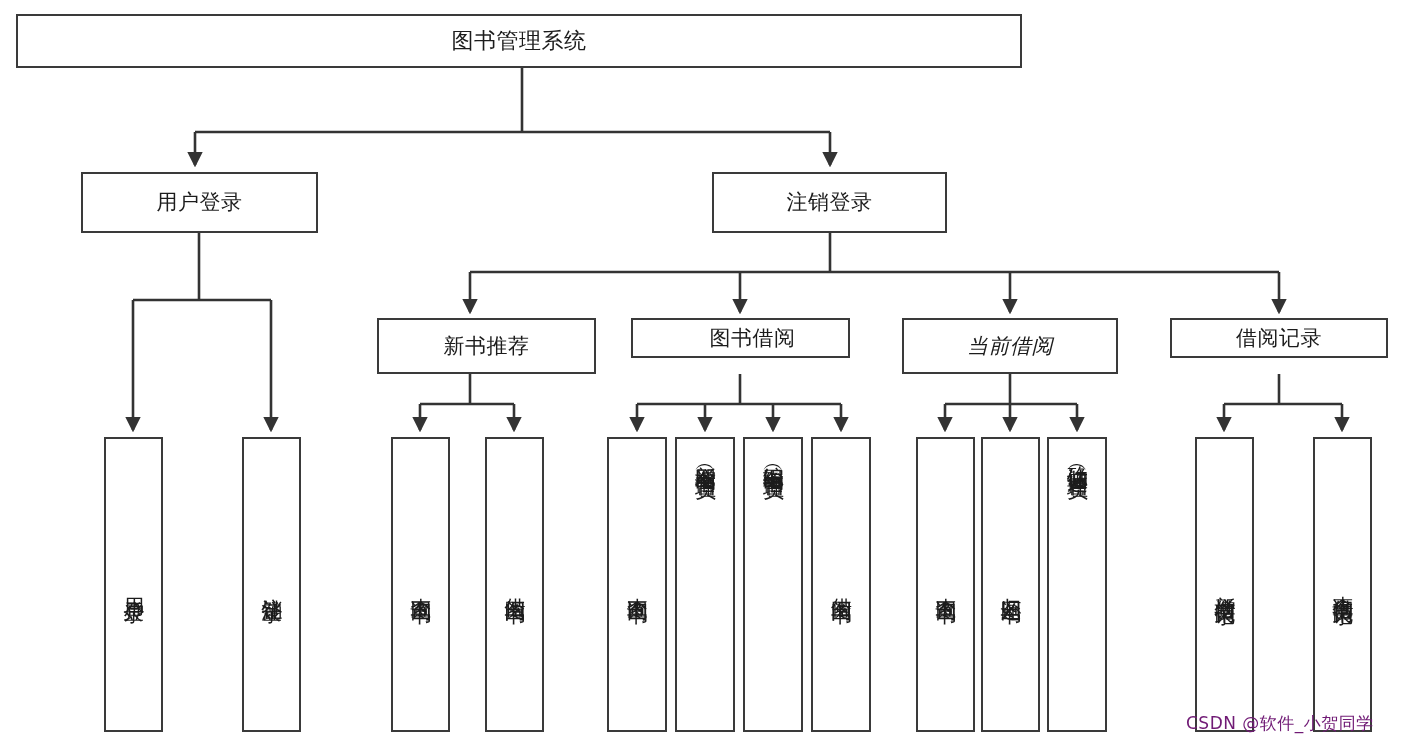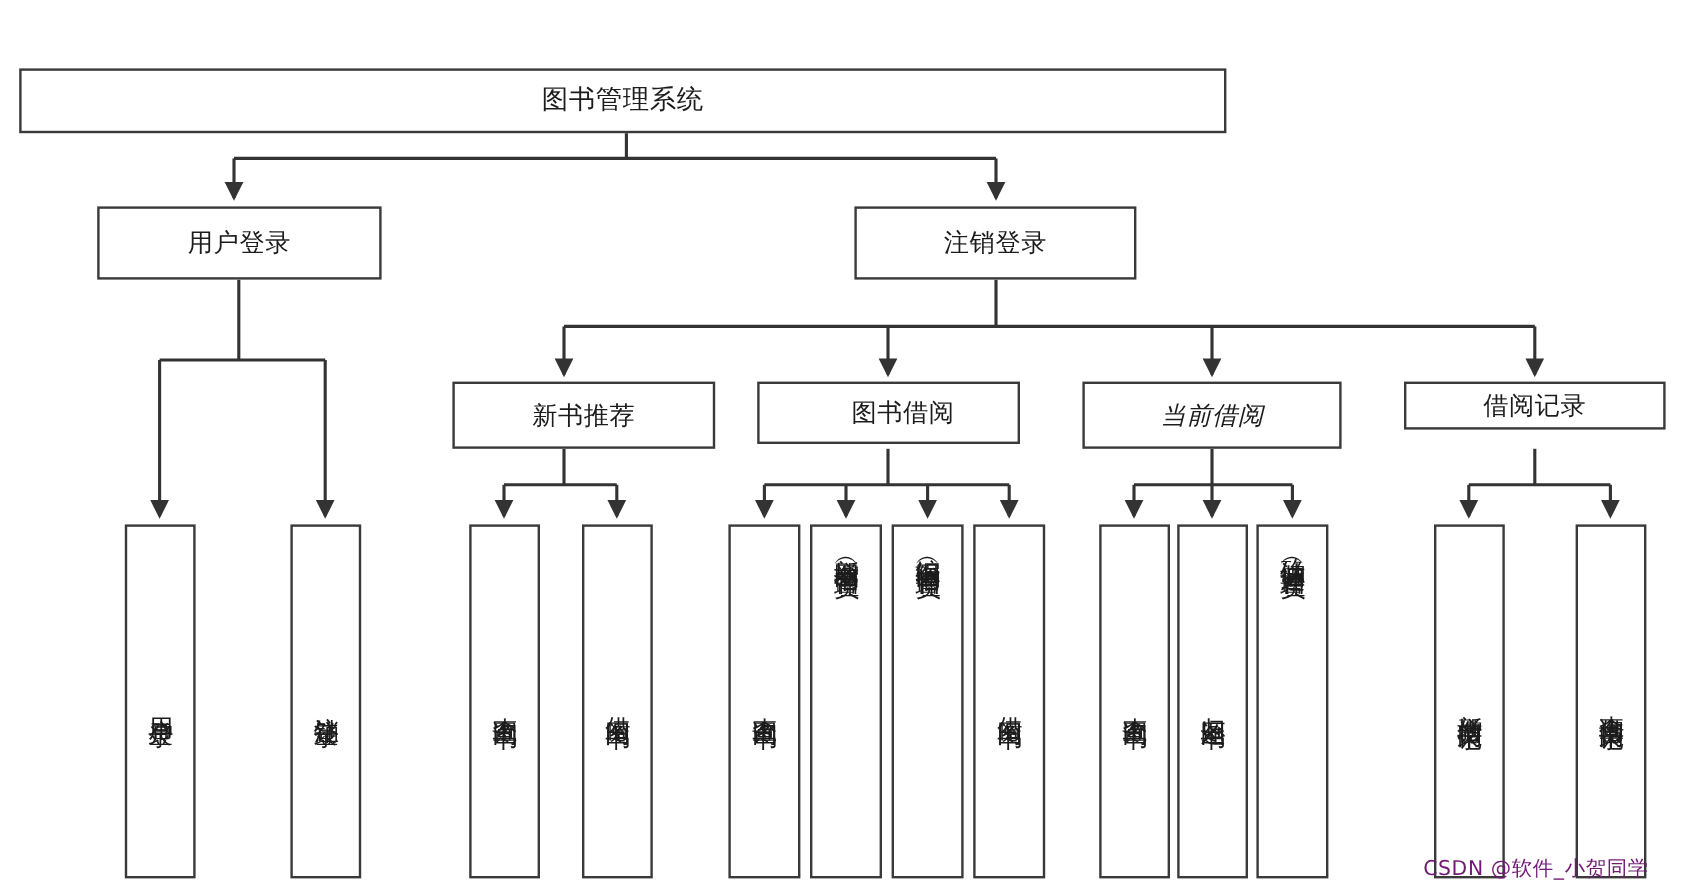--- a/index.html
+++ b/index.html
@@ -118,37 +118,37 @@
       <path d="M 1010,404 L 1010,430" marker-end="url(#arrow)"></path>
       <path d="M 1077,404 L 1077,430" marker-end="url(#arrow)"></path>
 
       <path d="M 1279,374 L 1279,404"></path>
       <path d="M 1224,404 L 1342,404"></path>
       <path d="M 1224,404 L 1224,430" marker-end="url(#arrow)"></path>
       <path d="M 1342,404 L 1342,430" marker-end="url(#arrow)"></path>
     </g>
   </svg>
 
-  <div class="node root" style="left:16px;top:14px;width:1006px;height:54px;margin-top:43px;">
+  <div class="node root" style="left:16px;top:14px;width:1006px;height:54px;">
     <span class="label">图书管理系统</span>
   </div>
 
   <div class="node" style="left:81px;top:172px;width:237px;height:61px;">
     <span class="label">用户登录</span>
   </div>
 
   <div class="node" style="left:712px;top:172px;width:235px;height:61px;">
     <span class="label">注销登录</span>
   </div>
 
   <div class="node" style="left:377px;top:318px;width:219px;height:56px;">
     <span class="label">新书推荐</span>
   </div>
 
-  <div class="node" style="left:631px;top:318px;width:219px;height:52px;padding-left:24px;">
+  <div class="node" style="left:631px;top:318px;width:219px;height:40px;padding-left:24px;">
     <span class="label">图书借阅</span>
   </div>
 
   <div class="node" style="left:902px;top:318px;width:216px;height:56px;font-style:italic;">
     <span class="label">当前借阅</span>
   </div>
 
   <div class="node" style="left:1170px;top:318px;width:218px;height:40px;">
     <span class="label">借阅记录</span>
   </div>

